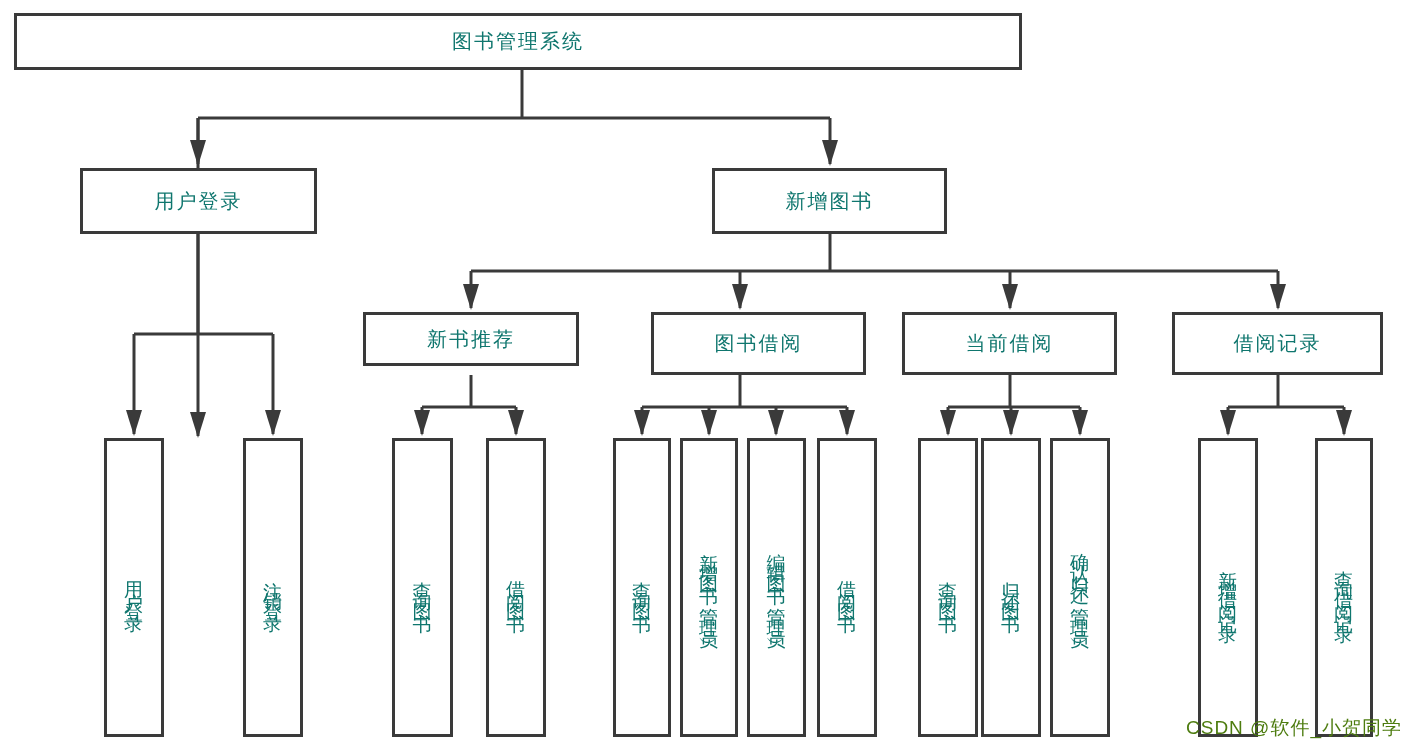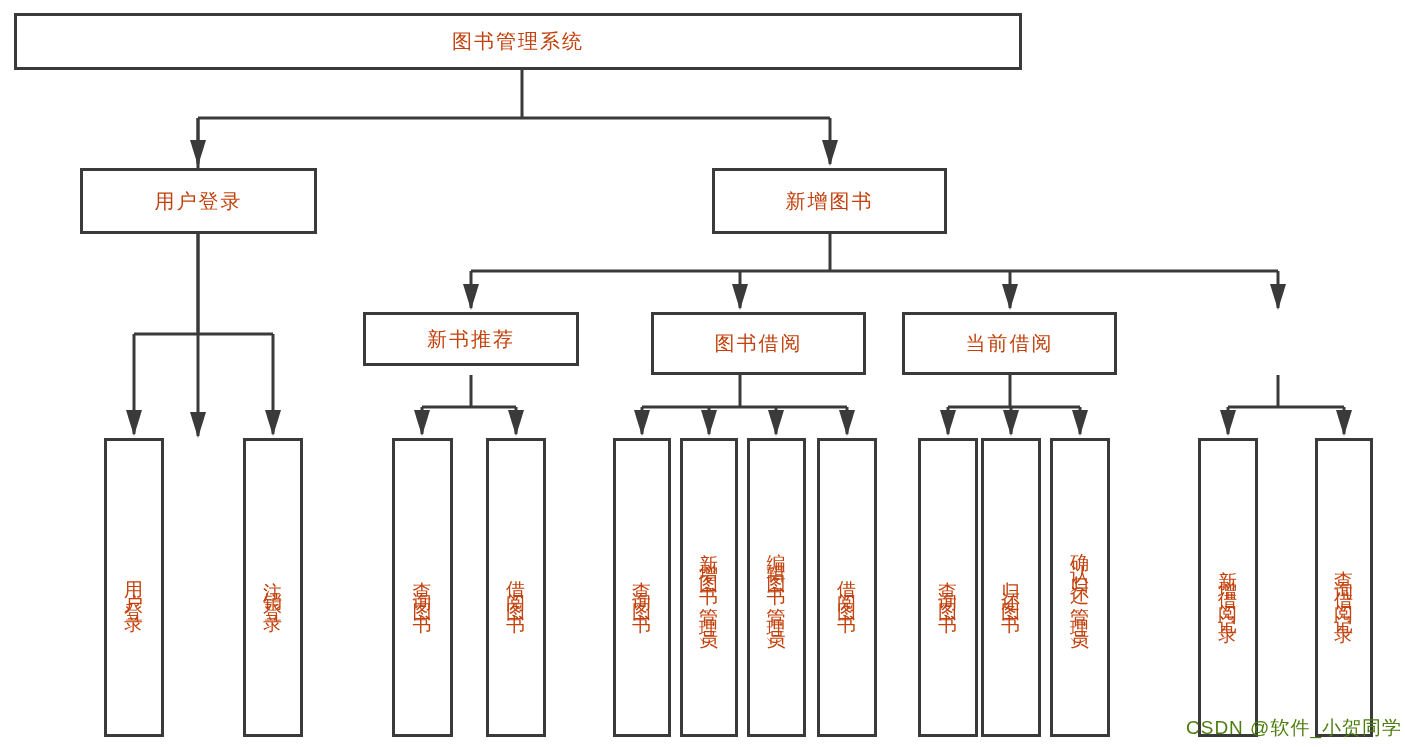--- a/index.html
+++ b/index.html
@@ -24,21 +24,21 @@
     pointer-events: none;
   }
   .node {
     position: absolute;
     box-sizing: border-box;
     background: #ffffff;
     border: 3px solid #3a3a3a;
     display: flex;
     align-items: center;
     justify-content: center;
-    color: #c2410c;
+    color: #0f766e;
     font-size: 20px;
     letter-spacing: 2px;
     text-align: center;
     white-space: nowrap;
     z-index: 2;
   }
   .leaf {
     writing-mode: vertical-rl;
     text-orientation: mixed;
     letter-spacing: 11px;
@@ -135,20 +135,21 @@
   </svg>
 
   <div class="node" id="n-root">图书管理系统</div>
 
   <div class="node" id="n-l2-0">用户登录</div>
   <div class="node" id="n-l2-1">新增图书</div>
 
   <div class="node" id="n-l3-0">新书推荐</div>
   <div class="node" id="n-l3-1">图书借阅</div>
   <div class="node" id="n-l3-2">当前借阅</div>
+  <div class="node" id="n-l3-3">借阅记录</div>
 
   <div class="node leaf" id="n-leaf-0">用户登录</div>
   <div class="node leaf" id="n-leaf-1">注销登录</div>
   <div class="node leaf" id="n-leaf-2">查询图书</div>
   <div class="node leaf" id="n-leaf-3">借阅图书</div>
   <div class="node leaf" id="n-leaf-4">查询图书</div>
   <div class="node leaf" id="n-leaf-5">新增图书（管理员）</div>
   <div class="node leaf" id="n-leaf-6">编辑图书（管理员）</div>
   <div class="node leaf" id="n-leaf-7">借阅图书</div>
   <div class="node leaf" id="n-leaf-8">查询图书</div>

